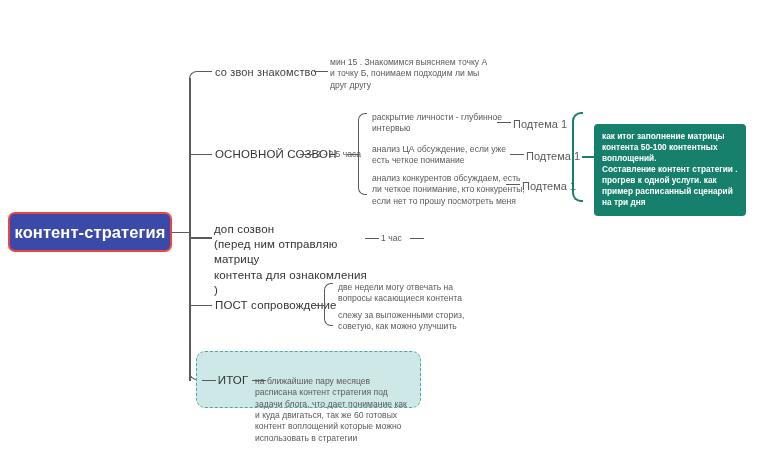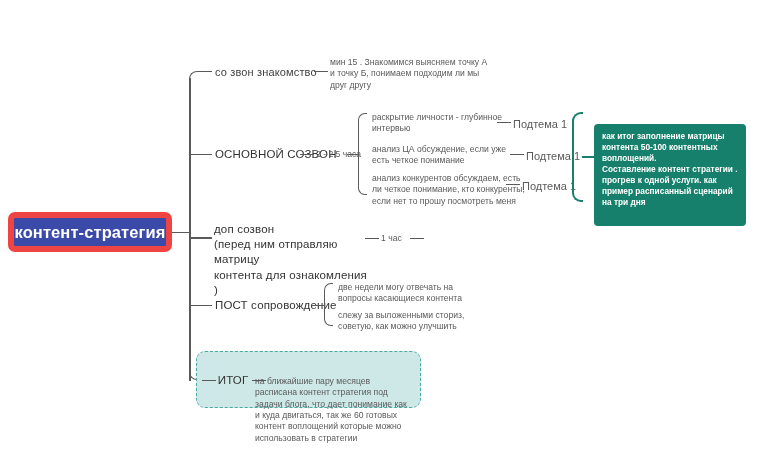--- a/index.html
+++ b/index.html
@@ -21,21 +21,21 @@
   }
 
   
   .root-node {
     position: absolute;
     left: 8px;
     top: 212px;
     width: 164px;
     height: 40px;
     background: #3b4aa8;
-    border: 6px solid #ef4444;
+    border: 2px solid #ef4444;
     border-radius: 7px;
     display: flex;
     align-items: center;
     justify-content: center;
     box-sizing: border-box;
   }
   .root-node .label {
     color: #ffffff;
     font-size: 16.5px;
     font-weight: bold;
@@ -132,21 +132,21 @@
   }
 
   
   .callout-teal {
     position: absolute;
     left: 594px;
     top: 124px;
     width: 152px;
     background: #17806c;
     border-radius: 4px;
-    padding: 7px 8px 18px 8px;
+    padding: 7px 8px 8px 8px;
     box-sizing: border-box;
   }
   .callout-teal .ct-text {
     color: #ffffff;
     font-size: 8.3px;
     line-height: 1.33;
     font-weight: bold;
     white-space: pre-line;
   }
 

